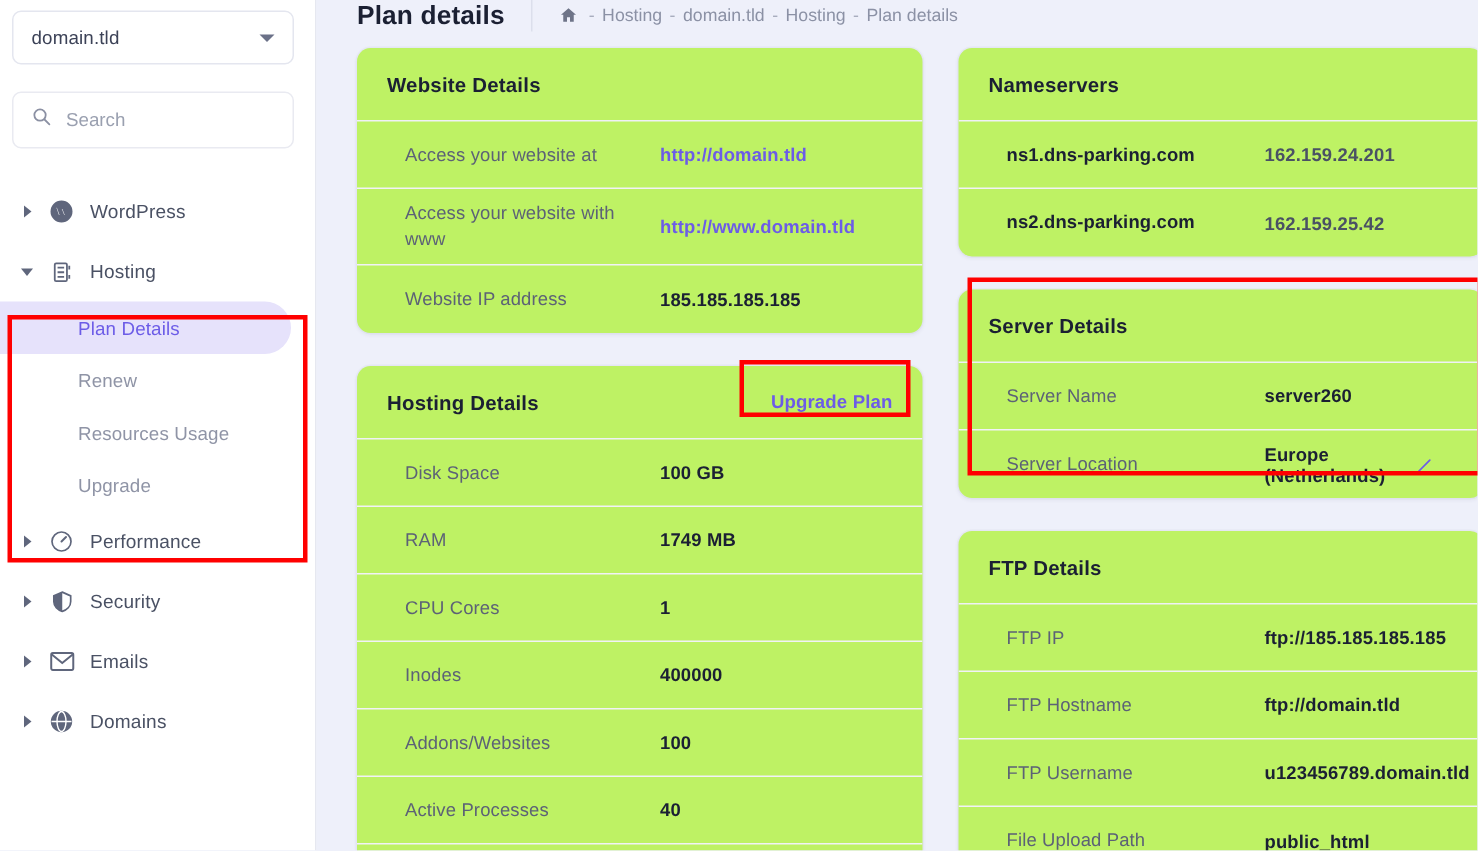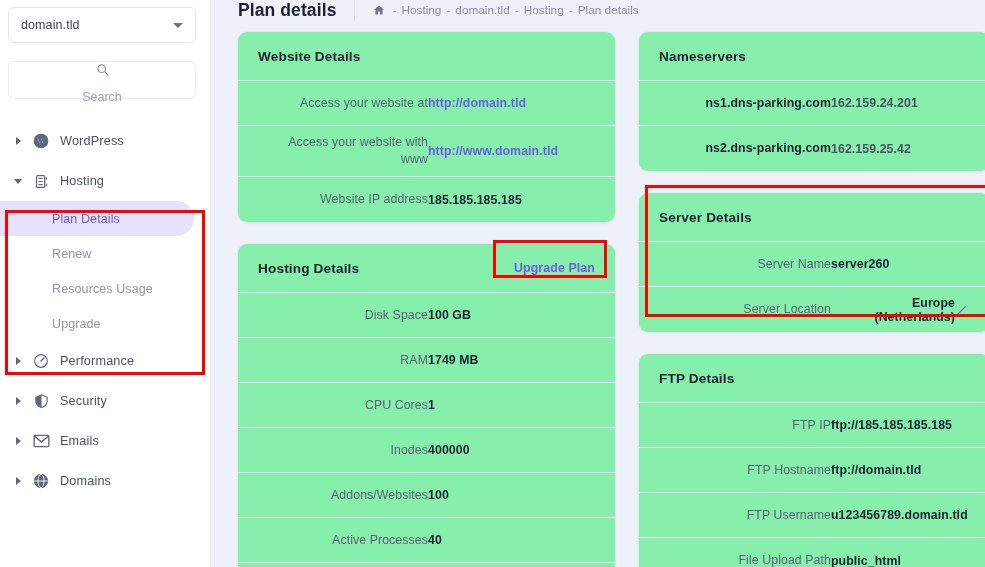--- a/index.html
+++ b/index.html
@@ -48,21 +48,20 @@
 
   .search-box {
     margin: 18px 14px 0 8px;
     height: 38px;
     border: 1px solid #e9eaf1;
     border-radius: 6px;
     background: #fff;
     display: flex; align-items: center;
     padding: 0 12px;
     gap: 10px;
-    flex-direction: column;
   }
   .search-placeholder { font-size: 12.5px; color: #9aa0b0; }
 
   .nav { margin-top: 22px; }
 
   .nav-item {
     display: flex; align-items: center;
     height: 40px;
     padding-left: 14px;
     gap: 9px;
@@ -123,41 +122,40 @@
 
   .columns {
     display: flex;
     gap: 24px;
     padding: 8px 0 0 27px;
   }
   .col-left { width: 377px; flex: 0 0 377px; }
   .col-right { width: 350px; flex: 0 0 350px; }
 
   .card {
-    background: #86efac;
+    background: #bef264;
     border-radius: 9px;
     box-shadow: 0 1px 3px rgba(40,45,80,.07), 0 0 0 1px rgba(40,45,80,.025);
     overflow: hidden;
     margin-bottom: 22px;
   }
   .card-head {
     height: 49px;
     display: flex; align-items: center; justify-content: space-between;
     padding: 0 20px;
     border-bottom: 1px solid #eff1f6;
   }
   .card-title { font-size: 13.6px; font-weight: bold; color: #1b2033; letter-spacing: .15px; }
   .card-action { font-size: 12.4px; font-weight: bold; color: #6c5ce7; cursor: pointer; letter-spacing: .1px; }
 
   .row {
     display: flex; align-items: center;
     min-height: 45px;
-    padding: 8px 20px;
+    padding: 8px 32px;
     border-bottom: 1px solid #f1f2f7;
-    text-align: right;
   }
   .row:last-child { border-bottom: none; }
   .row .k { width: 170px; flex: 0 0 170px; font-size: 12.3px; color: #5c6276; letter-spacing: .1px; line-height: 17px; }
   .row .v { font-size: 12.3px; color: #1b2033; font-weight: bold; letter-spacing: .1px; display: flex; align-items: center; gap: 7px; }
   .row .v.link { color: #6c5ce7; }
   .row .v.plain { font-weight: bold; color: #4a5164; }
   .row .k.bold { font-weight: bold; color: #1b2033; }
 
   .col-right .row .k { width: 172px; flex: 0 0 172px; }
 

